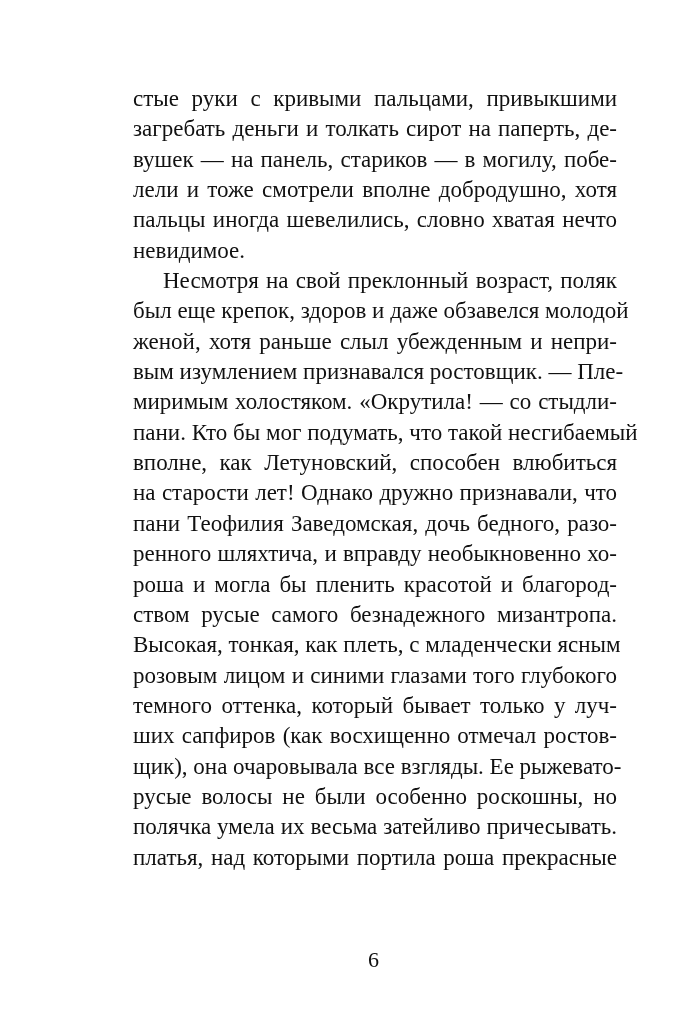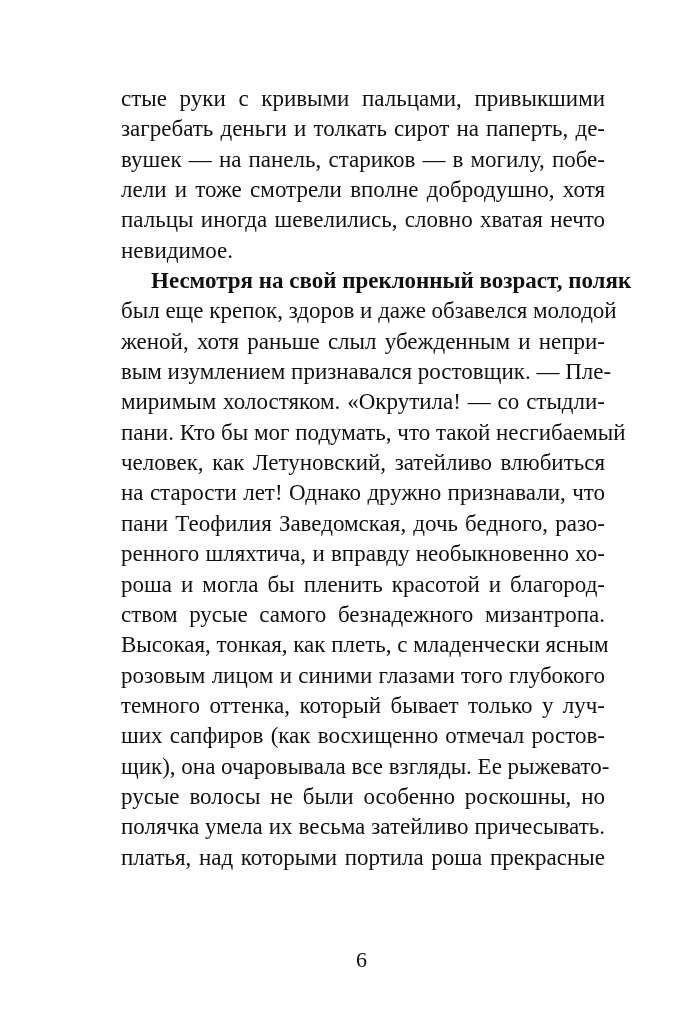--- a/index.html
+++ b/index.html
@@ -10,21 +10,21 @@
     body {
       width: 691px;
       height: 1034px;
       position: relative;
       overflow: hidden;
       font-family: "Liberation Serif", "DejaVu Serif", serif;
       color: #111111;
     }
     .page {
       position: absolute;
-      left: 4px; top: 0;
+      left: 16px; top: 0;
       width: 665px;
       height: 1034px;
       background: #ffffff;
     }
     .text-block {
       position: absolute;
       left: 117px;
       top: 84px;
       width: 484px;
     }
@@ -36,21 +36,20 @@
       white-space: nowrap;
       text-align: justify;
       text-align-last: justify;
       letter-spacing: 0px;
     }
     .line.last {
       text-align-last: left;
     }
     .line.indent {
       padding-left: 30px;
-      font-weight: bold;
     }
     .page-number {
       position: absolute;
       left: 0;
       width: 691px;
       top: 945px;
       text-align: center;
       font-size: 22px;
       line-height: 30px;
       padding-left: 24px;
@@ -69,21 +68,21 @@
     <span class="line">лели и тоже смотрели вполне добродушно, хотя</span>
     <span class="line">пальцы иногда шевелились, словно хватая нечто</span>
     <span class="line last">невидимое.</span>
 
     <span class="line indent">Несмотря на свой преклонный возраст, поляк</span>
     <span class="line">был еще крепок, здоров и даже обзавелся молодой</span>
     <span class="line">женой, хотя раньше слыл убежденным и непри-</span>
     <span class="line">вым изумлением признавался ростовщик. — Пле-</span>
     <span class="line">миримым холостяком. «Окрутила! — со стыдли-</span>
     <span class="line">пани. Кто бы мог подумать, что такой несгибаемый</span>
-    <span class="line">человек, как Летуновский, затейливо влюбиться</span>
+    <span class="line">вполне, как Летуновский, способен влюбиться</span>
     <span class="line">на старости лет! Однако дружно признавали, что</span>
     <span class="line">пани Теофилия Заведомская, дочь бедного, разо-</span>
     <span class="line">ренного шляхтича, и вправду необыкновенно хо-</span>
     <span class="line">роша и могла бы пленить красотой и благород-</span>
     <span class="line">ством русые самого безнадежного мизантропа.</span>
     <span class="line">Высокая, тонкая, как плеть, с младенчески ясным</span>
     <span class="line">розовым лицом и синими глазами того глубокого</span>
     <span class="line">темного оттенка, который бывает только у луч-</span>
     <span class="line">ших сапфиров (как восхищенно отмечал ростов-</span>
     <span class="line">щик), она очаровывала все взгляды. Ее рыжевато-</span>

